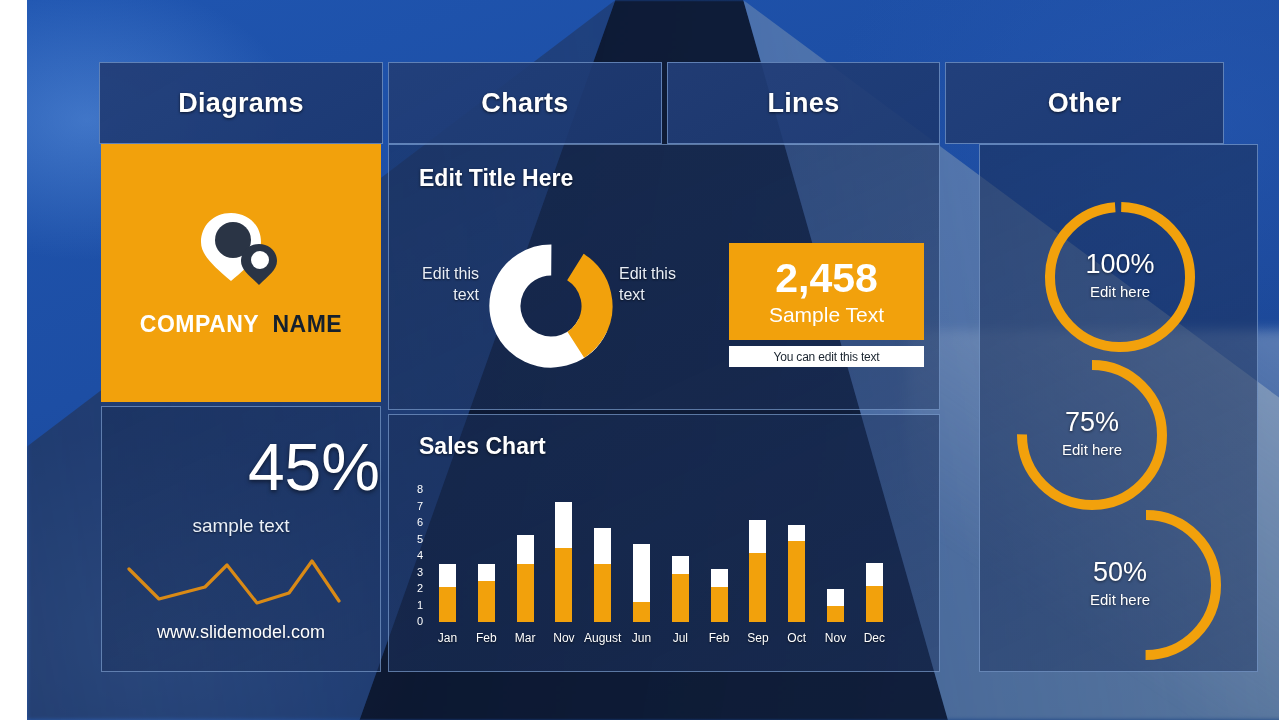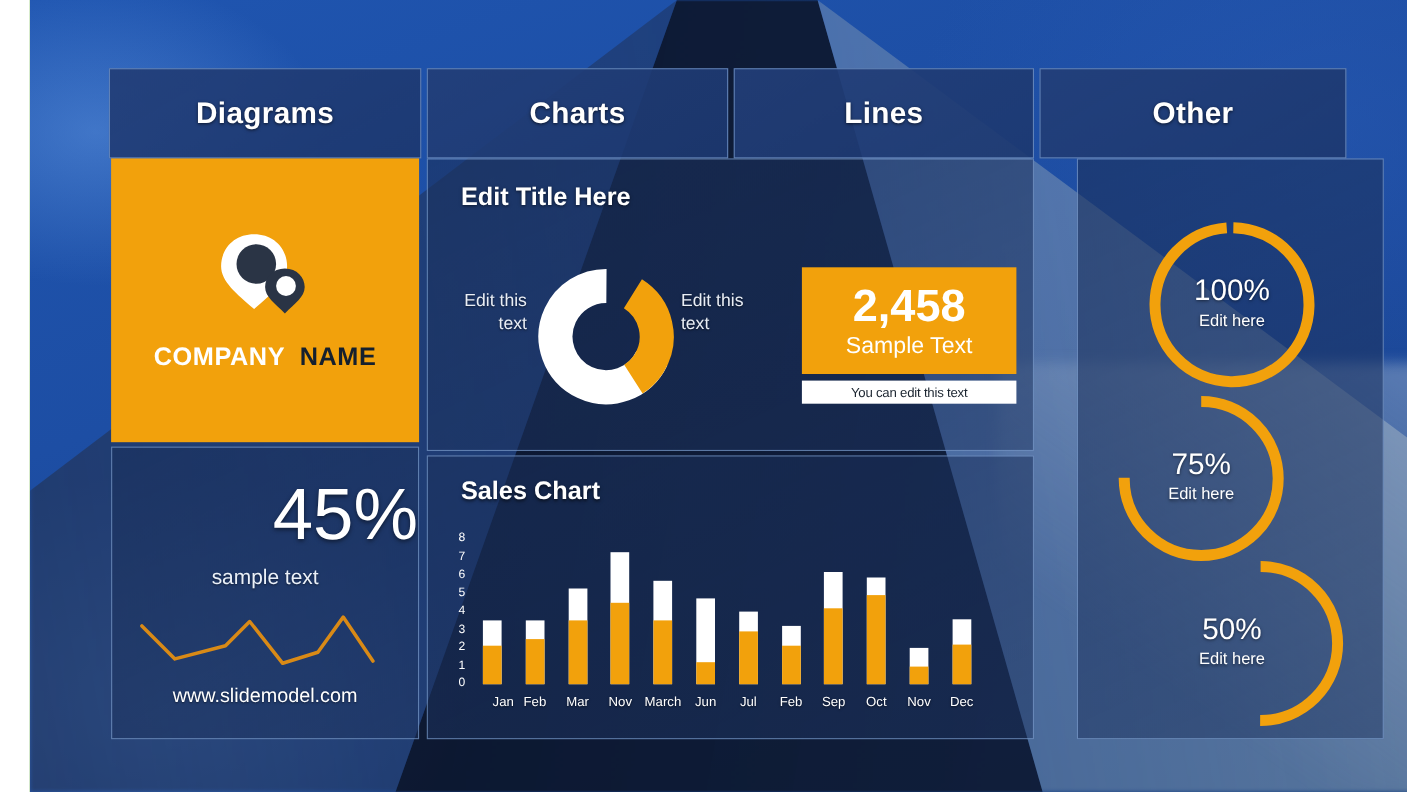--- a/index.html
+++ b/index.html
@@ -296,33 +296,33 @@
         <div class="axis-tick" style="left: 20px; top: 84.5px;">7</div>
         <div class="axis-tick" style="left: 20px; top: 101px;">6</div>
         <div class="axis-tick" style="left: 20px; top: 117.5px;">5</div>
         <div class="axis-tick" style="left: 20px; top: 134px;">4</div>
         <div class="axis-tick" style="left: 20px; top: 150.5px;">3</div>
         <div class="axis-tick" style="left: 20px; top: 167px;">2</div>
         <div class="axis-tick" style="left: 20px; top: 183.5px;">1</div>
         <div class="axis-tick" style="left: 20px; top: 200px;">0</div>
         <div class="bar-total" style="left: 50px; width: 17px; height: 57.75px; top: 149.25px;"></div>
         <div class="bar-fill" style="left: 50px; width: 17px; height: 34.65px; top: 172.35px;"></div>
-        <div class="month-tick" style="left: 49px; top: 216px; width: 39px;">Jan</div>
+        <div class="month-tick" style="left: 39px; top: 216px; width: 39px;">Jan</div>
         <div class="bar-total" style="left: 88.8px; width: 17px; height: 57.75px; top: 149.25px;"></div>
         <div class="bar-fill" style="left: 88.8px; width: 17px; height: 41.25px; top: 165.75px;"></div>
         <div class="month-tick" style="left: 77.8px; top: 216px; width: 39px;">Feb</div>
         <div class="bar-total" style="left: 127.6px; width: 17px; height: 87.45px; top: 119.55px;"></div>
         <div class="bar-fill" style="left: 127.6px; width: 17px; height: 57.75px; top: 149.25px;"></div>
         <div class="month-tick" style="left: 116.6px; top: 216px; width: 39px;">Mar</div>
         <div class="bar-total" style="left: 166.4px; width: 17px; height: 120.45px; top: 86.55px;"></div>
         <div class="bar-fill" style="left: 166.4px; width: 17px; height: 74.25px; top: 132.75px;"></div>
         <div class="month-tick" style="left: 155.4px; top: 216px; width: 39px;">Nov</div>
         <div class="bar-total" style="left: 205.2px; width: 17px; height: 94.05px; top: 112.95px;"></div>
         <div class="bar-fill" style="left: 205.2px; width: 17px; height: 57.75px; top: 149.25px;"></div>
-        <div class="month-tick" style="left: 194.2px; top: 216px; width: 39px;">March</div>
+        <div class="month-tick" style="left: 194.2px; top: 216px; width: 39px;">August</div>
         <div class="bar-total" style="left: 244px; width: 17px; height: 77.55px; top: 129.45px;"></div>
         <div class="bar-fill" style="left: 244px; width: 17px; height: 19.8px; top: 187.2px;"></div>
         <div class="month-tick" style="left: 233px; top: 216px; width: 39px;">Jun</div>
         <div class="bar-total" style="left: 282.8px; width: 17px; height: 66px; top: 141px;"></div>
         <div class="bar-fill" style="left: 282.8px; width: 17px; height: 47.85px; top: 159.15px;"></div>
         <div class="month-tick" style="left: 271.8px; top: 216px; width: 39px;">Jul</div>
         <div class="bar-total" style="left: 321.6px; width: 17px; height: 52.8px; top: 154.2px;"></div>
         <div class="bar-fill" style="left: 321.6px; width: 17px; height: 34.65px; top: 172.35px;"></div>
         <div class="month-tick" style="left: 310.6px; top: 216px; width: 39px;">Feb</div>
         <div class="bar-total" style="left: 360.4px; width: 17px; height: 102.3px; top: 104.7px;"></div>

